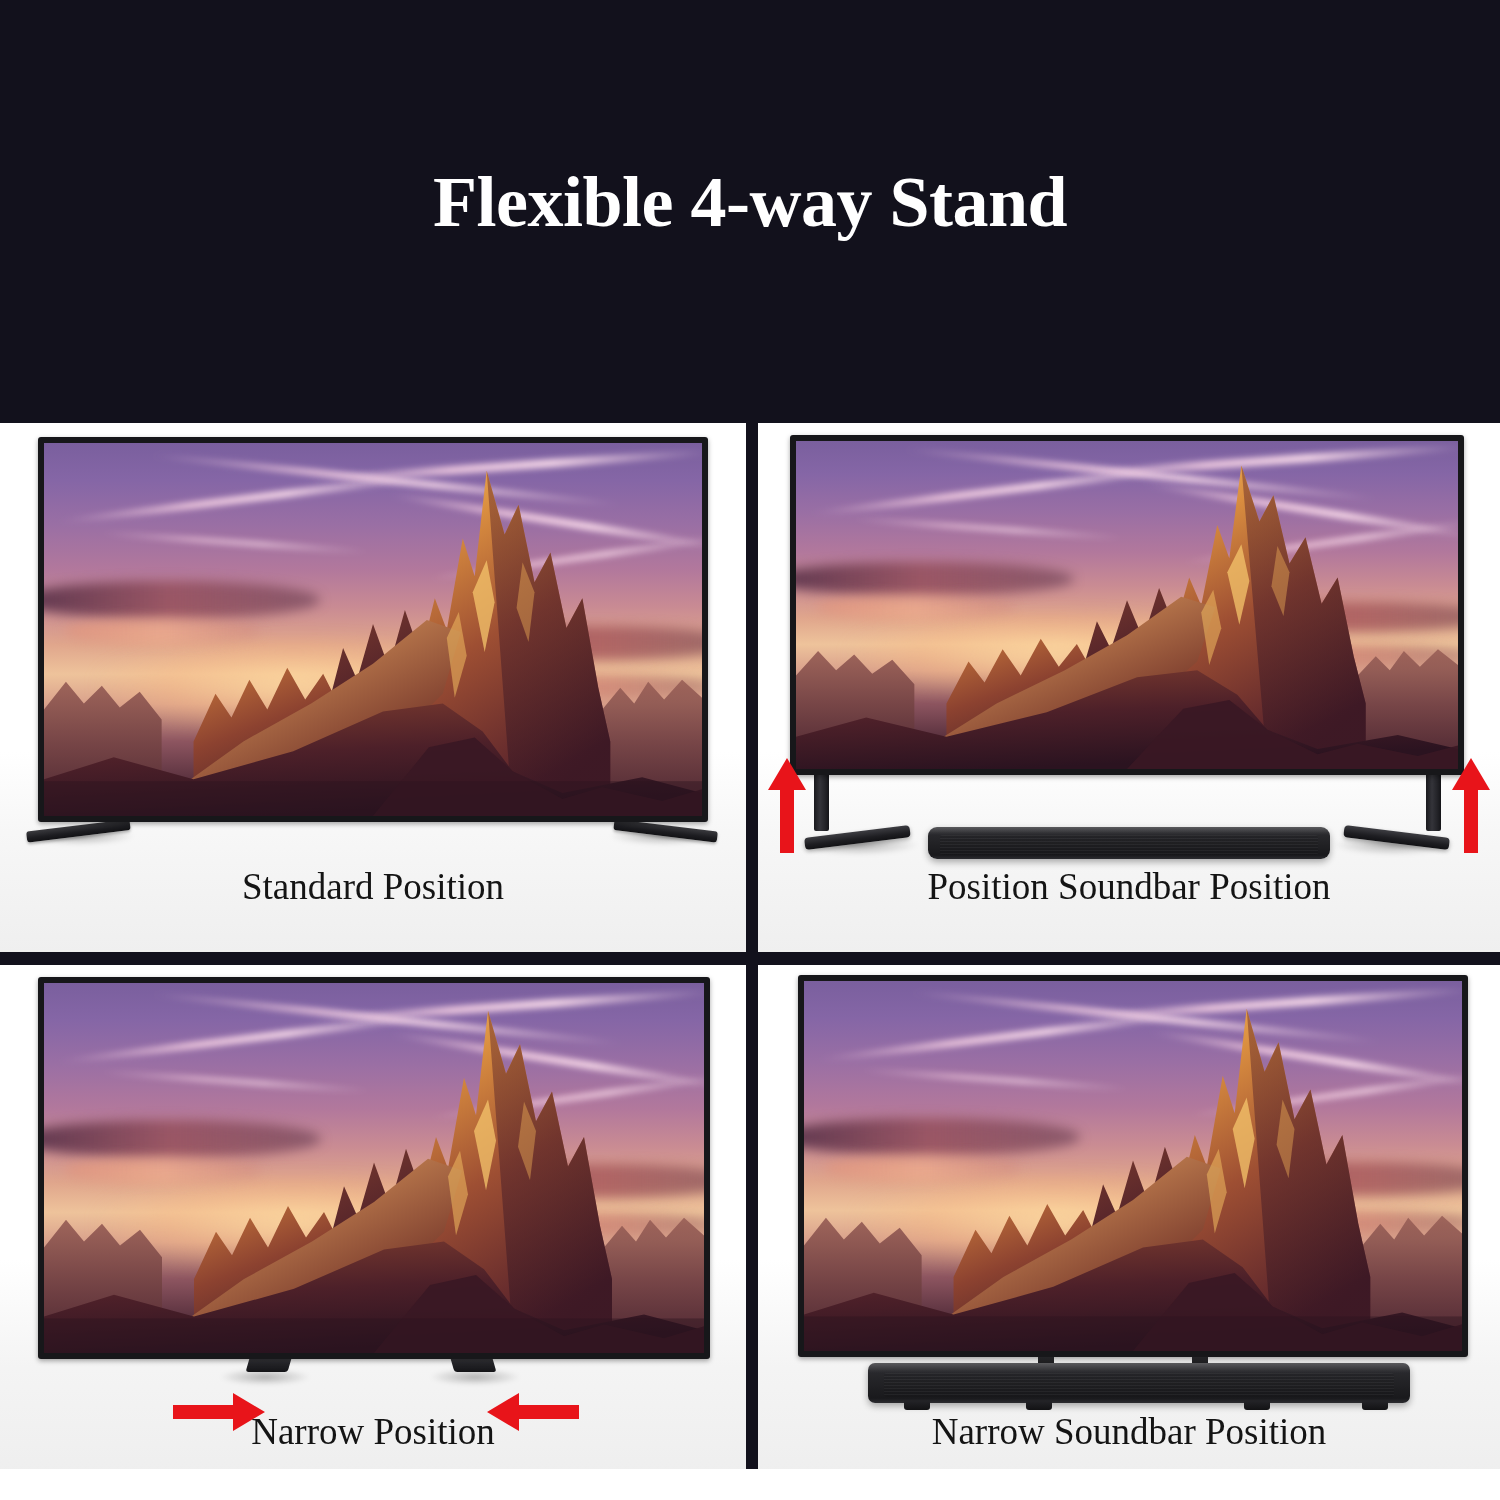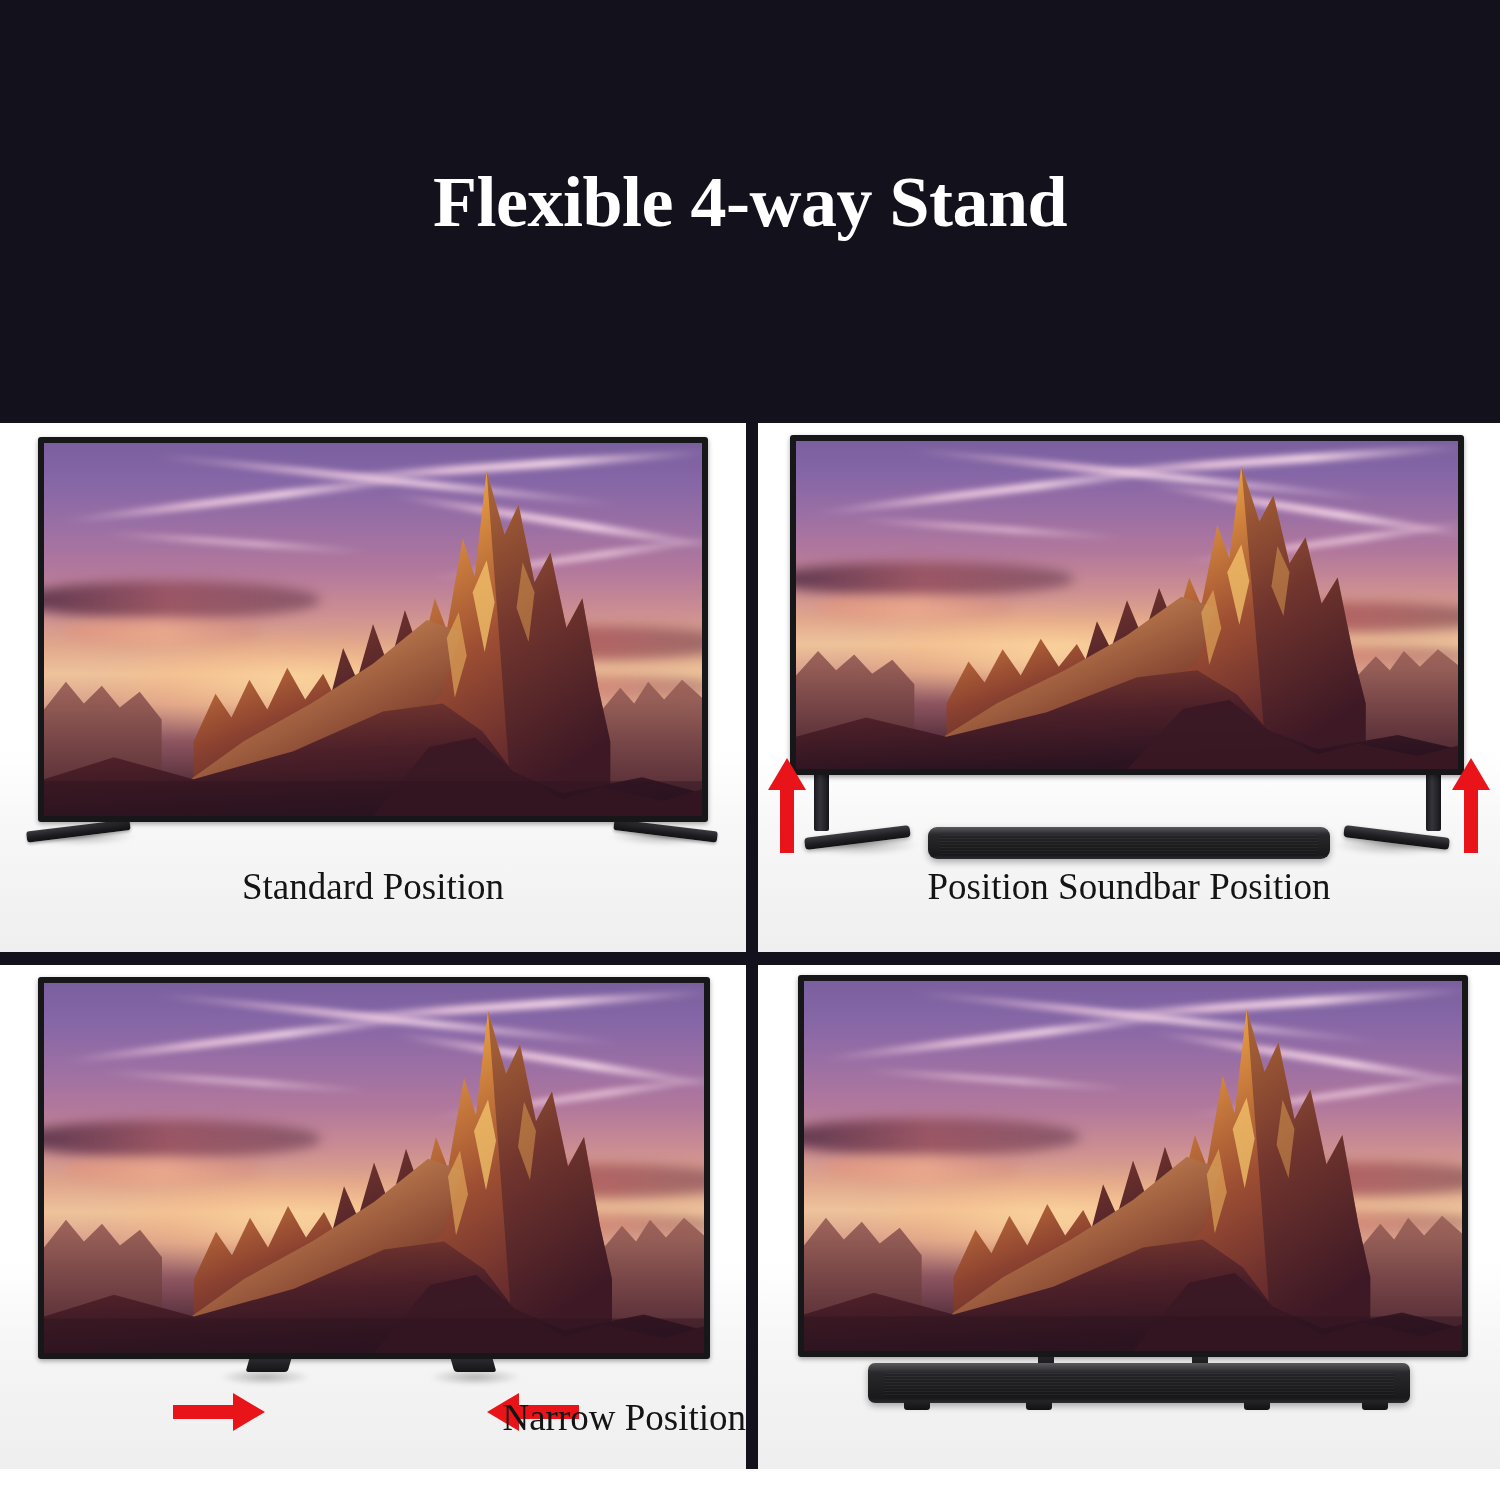--- a/index.html
+++ b/index.html
@@ -404,21 +404,21 @@
         <svg width="92" height="38" viewBox="0 0 92 38">
           <polygon points="0,12 60,12 60,0 92,19 60,38 60,26 0,26" fill="#e8141a"></polygon>
         </svg>
       </div>
       <div class="arrow" style="left:487px;top:428px;">
         <svg width="92" height="38" viewBox="0 0 92 38">
           <polygon points="92,12 32,12 32,0 0,19 32,38 32,26 92,26" fill="#e8141a"></polygon>
         </svg>
       </div>
 
-      <div class="caption" style="top:431px;text-align:right;">Narrow Position</div>
+      <div class="caption" style="top:445px;">Narrow Position</div>
     </div>
 
     <div class="panel p4">
       <div class="floor"></div>
 
       <div class="foot-narrow" style="left:280px;top:386px;width:16px;height:18px;"></div>
       <div class="foot-narrow" style="left:434px;top:386px;width:16px;height:18px;"></div>
 
       <div class="tv" style="left:40px;top:10px;width:670px;height:382px;">
         <div class="tv-body">
@@ -458,16 +458,17 @@
 
       <div class="soundbar" style="left:110px;top:398px;width:542px;height:40px;border-radius:7px;">
         <div class="sb-top"></div>
         <div class="sb-grille"></div>
       </div>
       <div class="sb-foot" style="left:146px;top:436px;"></div>
       <div class="sb-foot" style="left:268px;top:436px;"></div>
       <div class="sb-foot" style="left:486px;top:436px;"></div>
       <div class="sb-foot" style="left:604px;top:436px;"></div>
 
+      <div class="caption" style="top:445px;">Narrow Soundbar Position</div>
     </div>
 
   </div>
 </div>
 
 </body></html>

